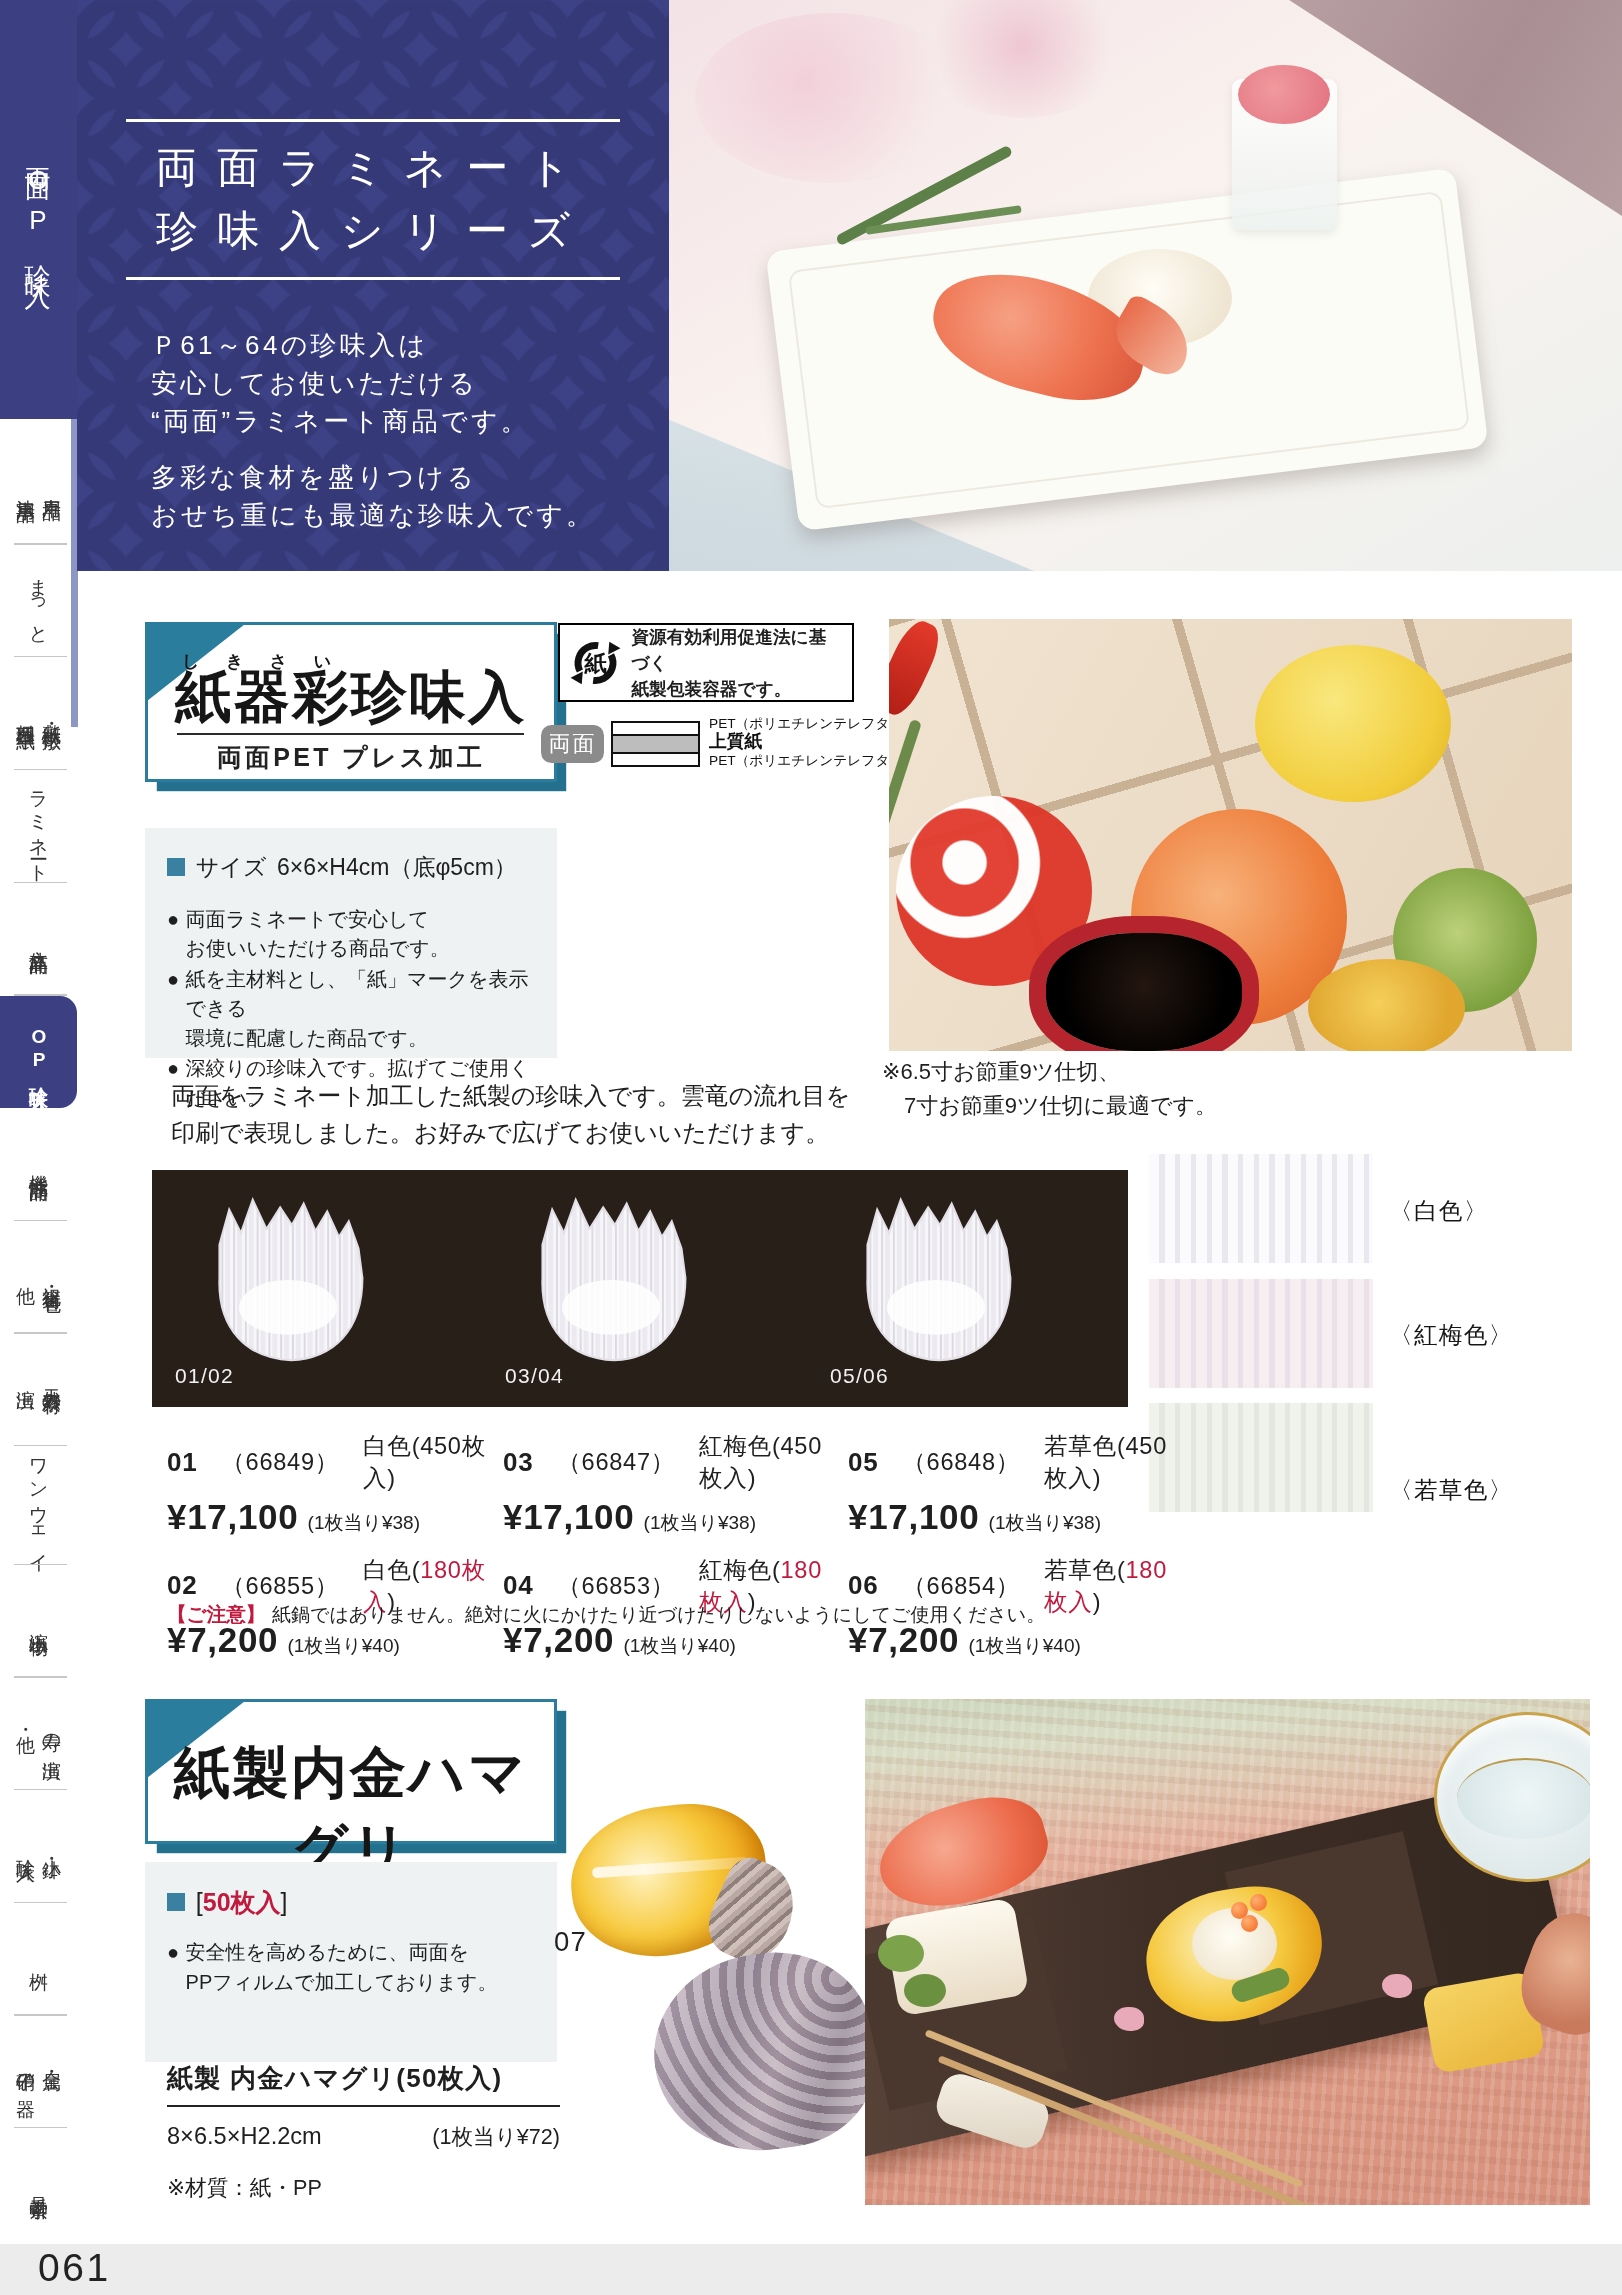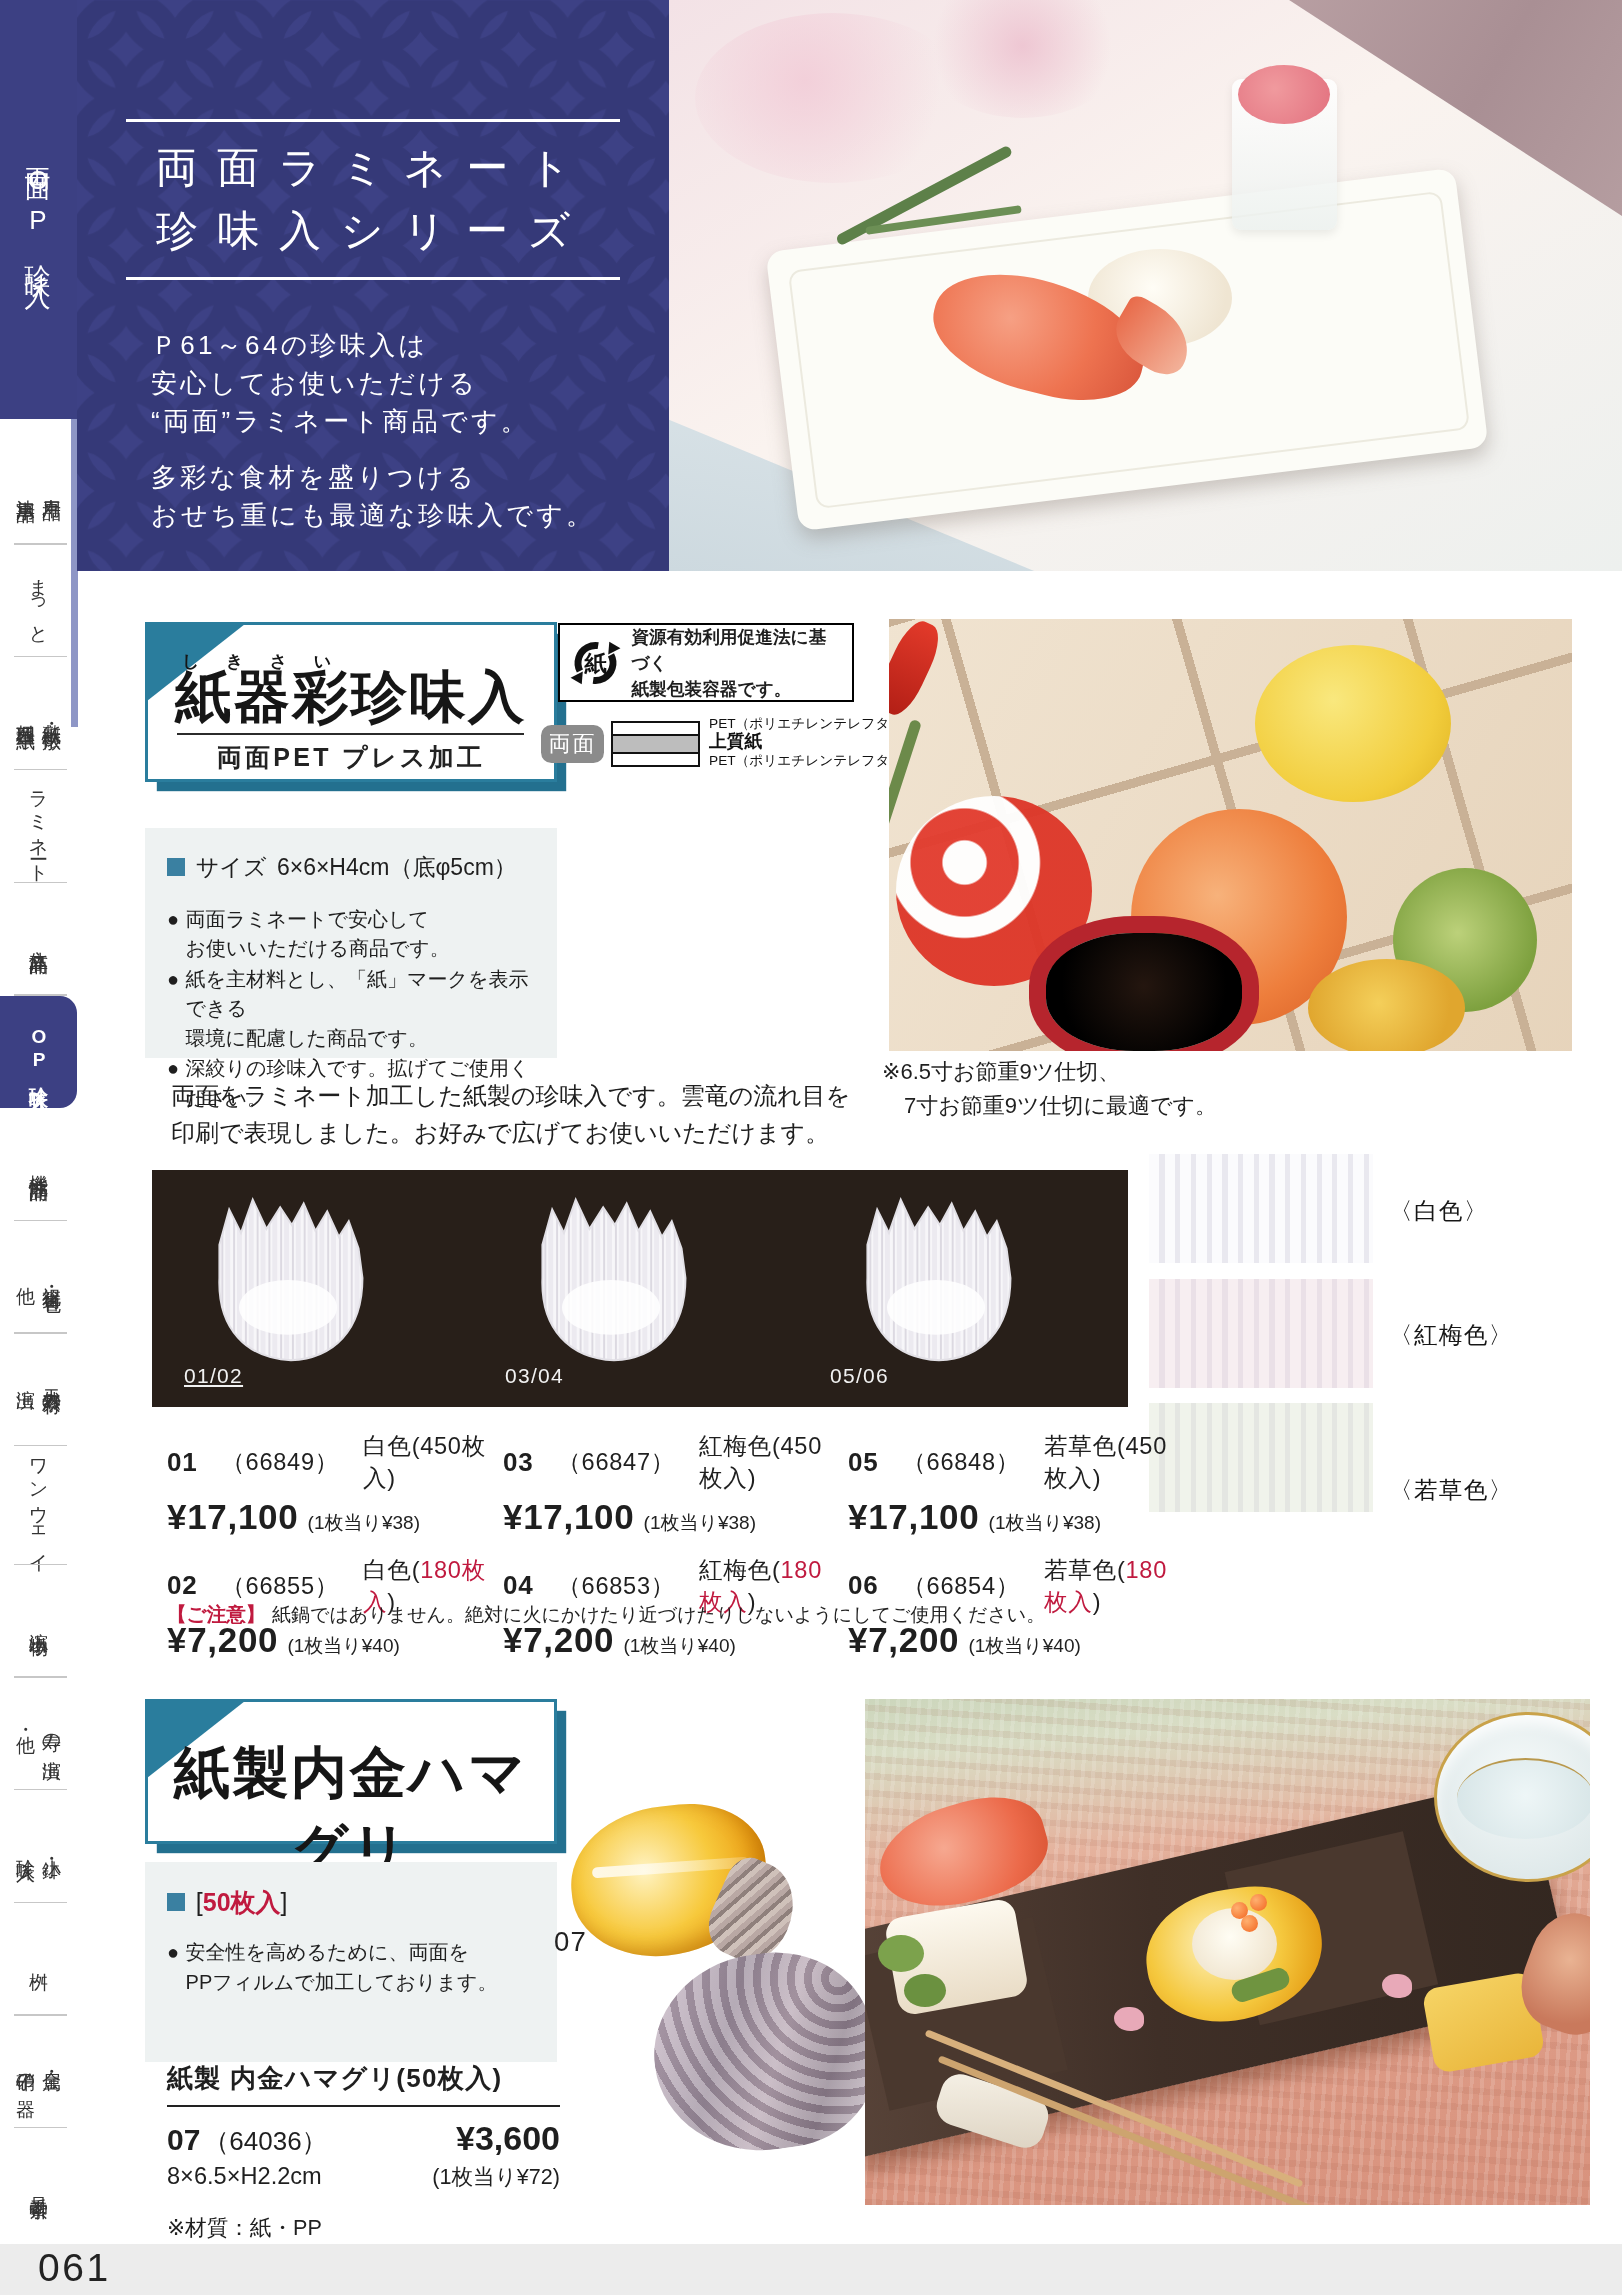--- a/index.html
+++ b/index.html
@@ -435,21 +435,21 @@
   <div class="abs panel">
     <svg class="cup" style="left:38px;" viewBox="0 0 200 190">
         <use href="#cupshape"></use>
       </svg>
     <svg class="cup" style="left:361px;" viewBox="0 0 200 190">
         <use href="#cupshape"></use>
       </svg>
     <svg class="cup" style="left:686px;" viewBox="0 0 200 190">
         <use href="#cupshape"></use>
       </svg>
-    <div class="cup-label" style="left:32px;text-decoration:underline;">01/02</div>
+    <div class="cup-label" style="left:23px;">01/02</div>
     <div class="cup-label" style="left:353px;">03/04</div>
     <div class="cup-label" style="left:678px;">05/06</div>
   </div>
 
   <div class="abs swatch" style="top:1154px;"></div>
   <div class="abs swatch pink" style="top:1279px;"></div>
   <div class="abs swatch green" style="top:1403px;"></div>
   <div class="abs swatch-label" style="top:1195px;">〈白色〉</div>
   <div class="abs swatch-label" style="top:1319px;">〈紅梅色〉</div>
   <div class="abs swatch-label" style="top:1474px;">〈若草色〉</div>
@@ -552,24 +552,20 @@
 
   <div class="abs clam-gold"></div>
   <div class="abs clam-gold-fold"></div>
   <div class="abs clam-edge"></div>
   <div class="abs clam-gray"></div>
   <div class="abs label07">07</div>
 
   <div class="abs info07">
     <div class="i7-head">紙製 内金ハマグリ(50枚入)</div>
     <div class="i7-rule"></div>
-    <div class="i7-row">
-      <span><span class="i7-num">07</span> <span class="i7-code">（64036）</span></span>
-      <span class="i7-price">¥3,600</span>
-    </div>
     <div class="i7-row">
       <span class="i7-size">8×6.5×H2.2cm</span>
       <span class="i7-unit">(1枚当り¥72)</span>
     </div>
     <div class="i7-material">※材質：紙・PP</div>
   </div>
 
   <div class="abs photo-bottom">
     <div class="pb-weave"></div>
     <div class="pb-tray">

